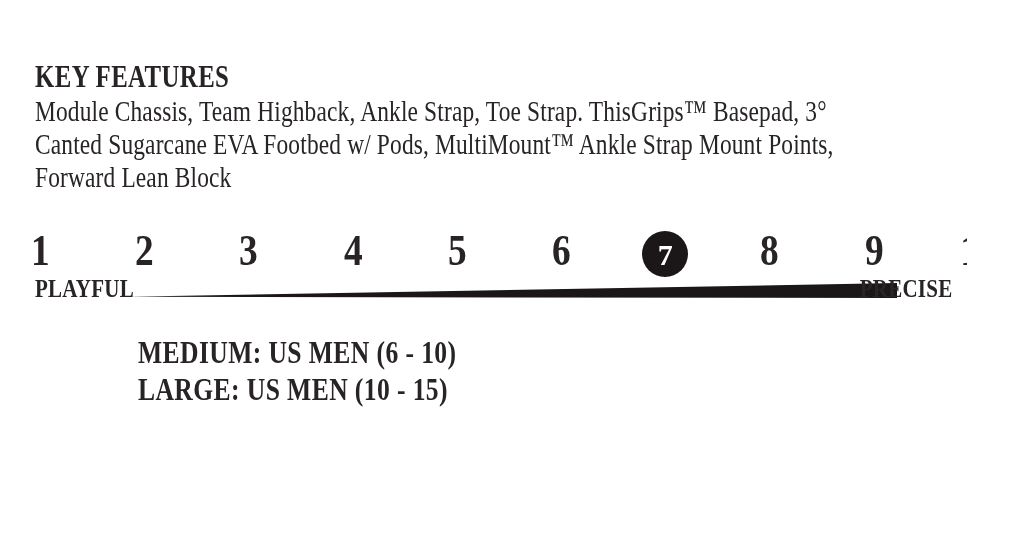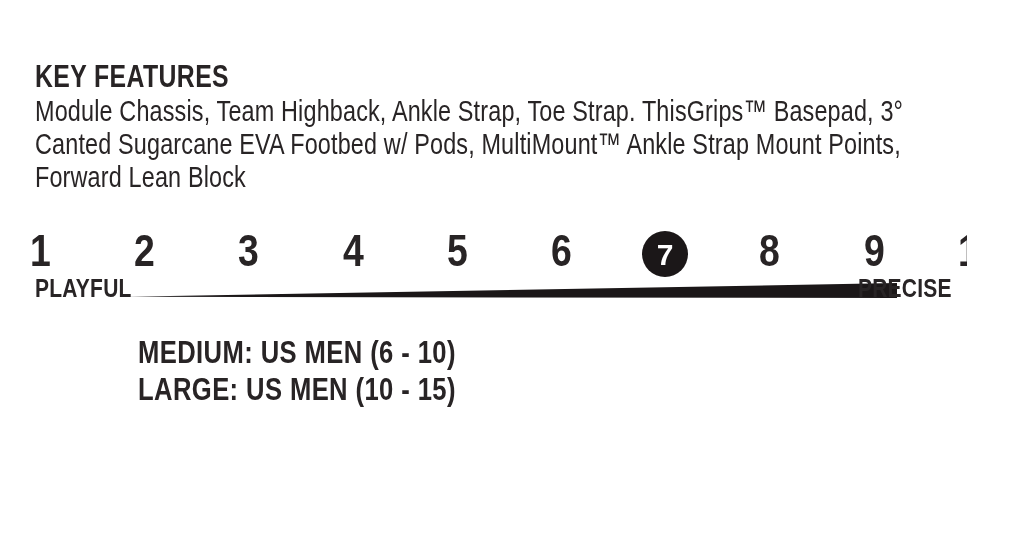--- a/index.html
+++ b/index.html
@@ -1,20 +1,20 @@
 <!DOCTYPE html>
 <html style="--background: #ffffff; --text: #282425;"><head>
 <meta charset="utf-8">
 <style>
   html,body{margin:0;padding:0;background:#fff;}
   .stage{
     position:relative;width:967px;height:534px;overflow:hidden;
     background:var(--background,#ffffff);
     color:var(--text,#282425);
-    font-family:Liberation Sans, sans-serif;
+    font-family:Liberation Serif, serif;
   }
   .title{
     position:absolute;left:35px;top:61px;margin:0;
     font-size:31px;line-height:31px;font-weight:bold;letter-spacing:0.5px;
     transform:scaleX(0.80);transform-origin:0 0;white-space:nowrap;
   }
   .desc{
     position:absolute;left:35px;top:94px;
     font-size:30px;line-height:33px;font-weight:normal;letter-spacing:0.2px;
     transform:scaleX(0.78);transform-origin:0 0;white-space:nowrap;

